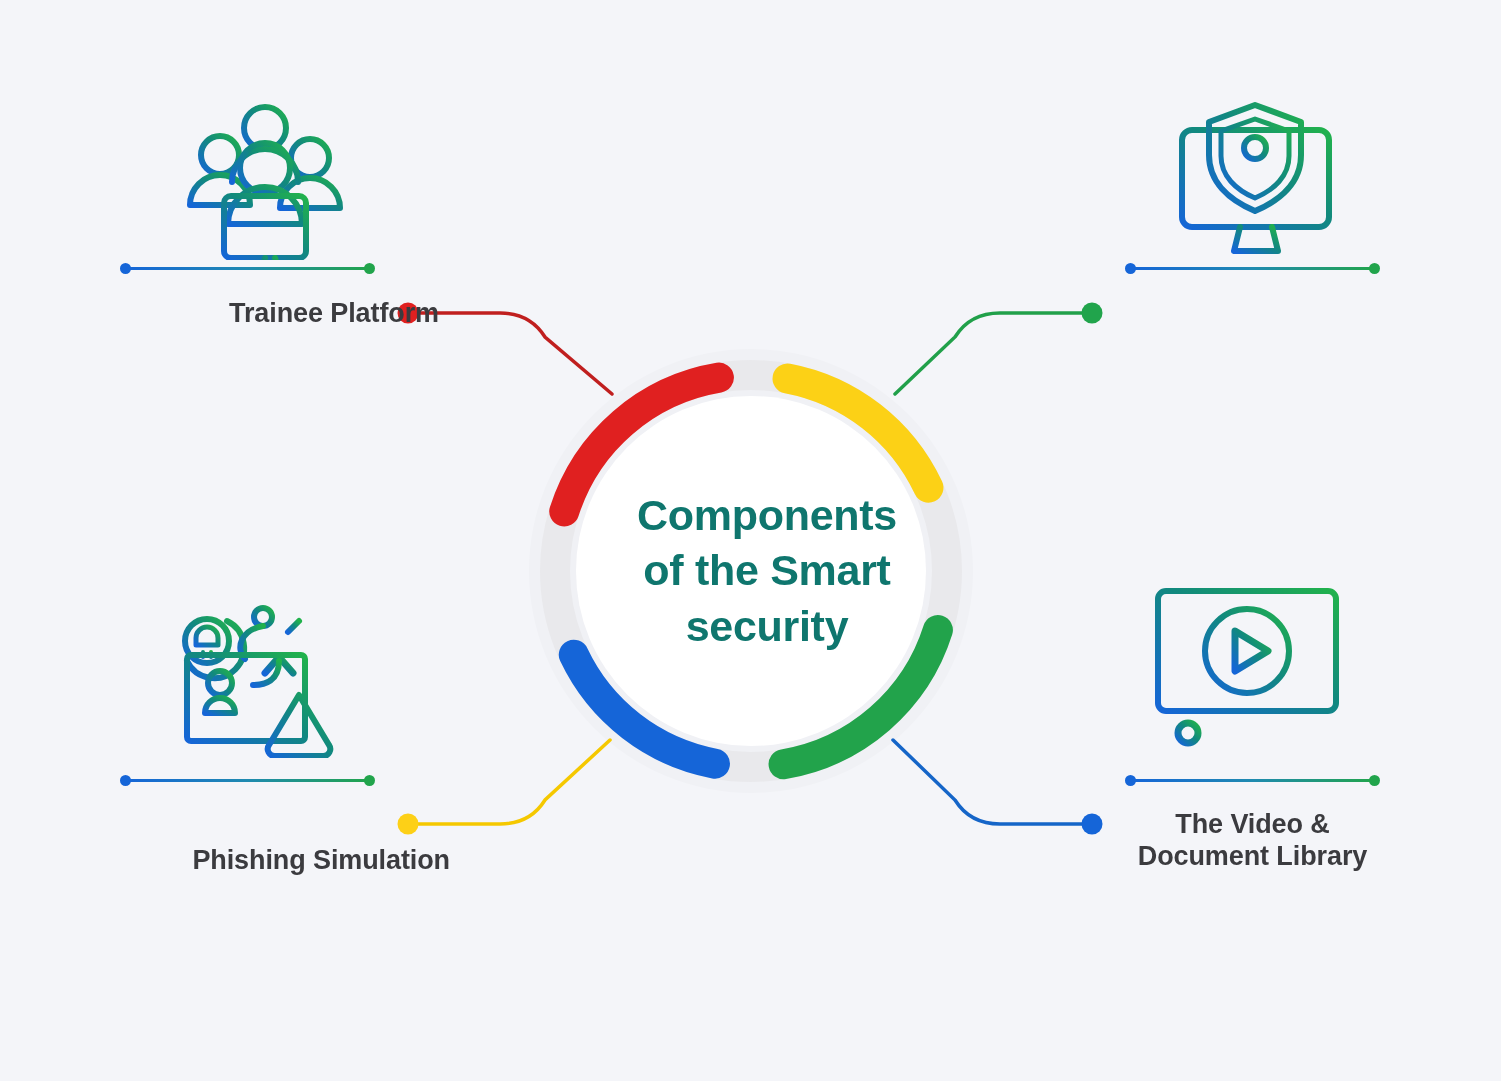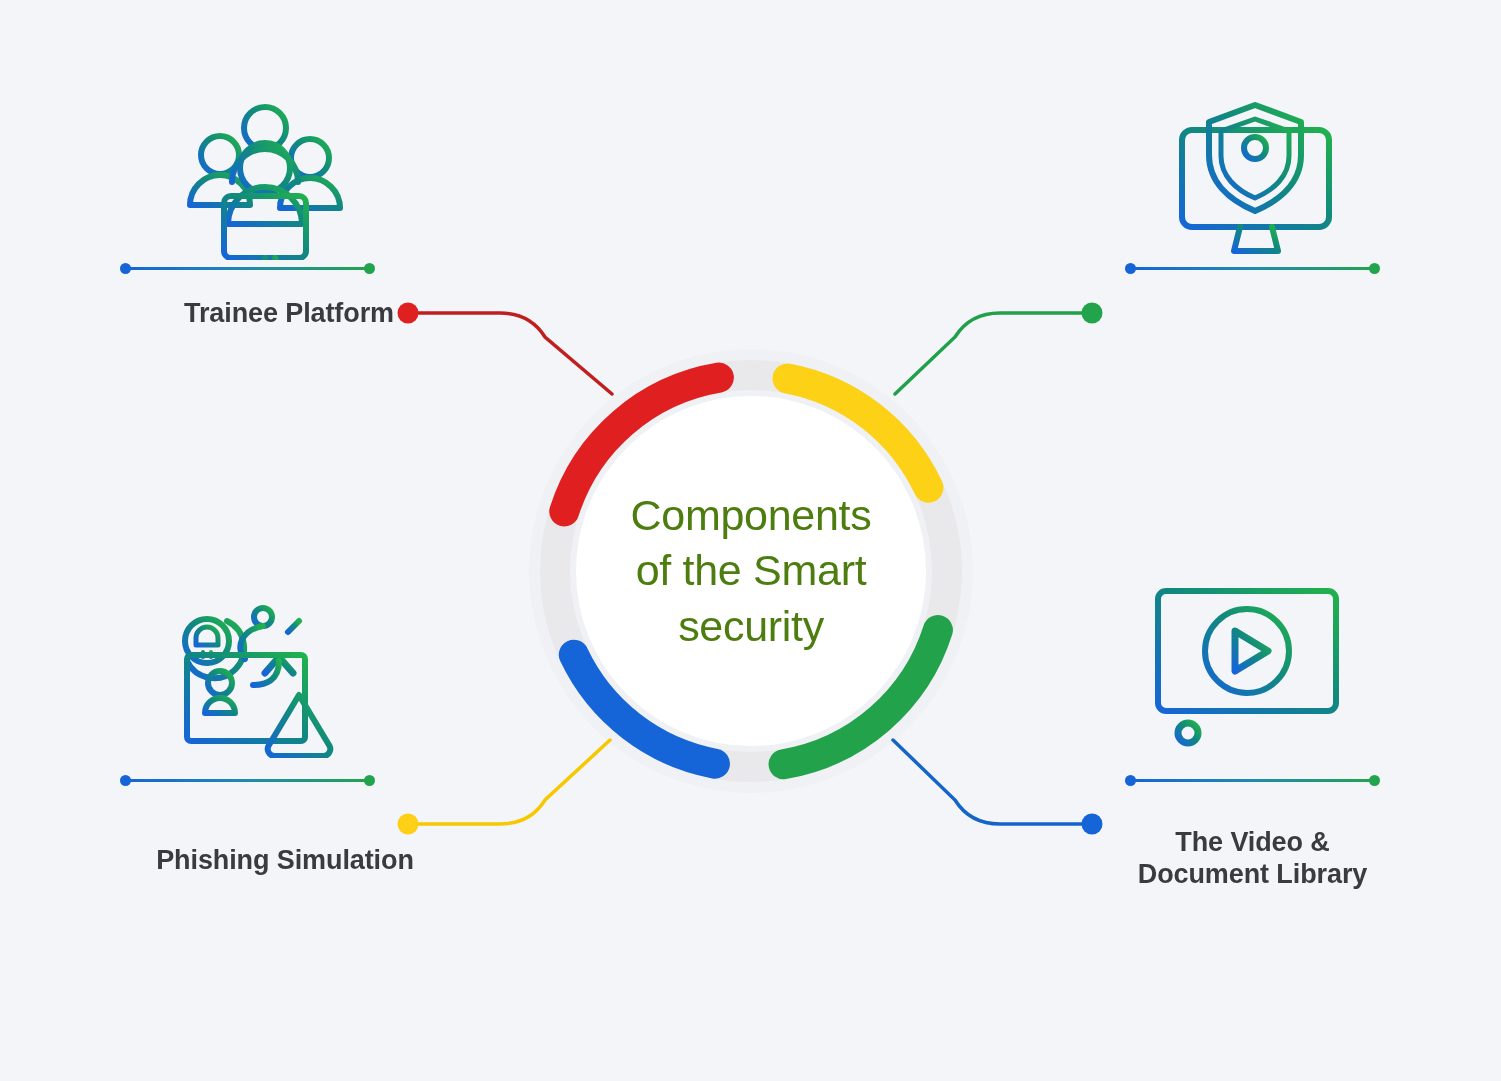--- a/index.html
+++ b/index.html
@@ -62,48 +62,48 @@
   
   .label {
     position: absolute;
     font-size: 27px;
     font-weight: 700;
     color: #3b3b3f;
     line-height: 1.2;
     letter-spacing: -0.1px;
     white-space: pre-line;
   }
-  .label.left  { text-align: center; }
+  .label.left  { text-align: right; }
   .label.right { text-align: center; }
 
   
   #ring-wrap {
     position: absolute;
     left: 521px;
     top: 341px;
     width: 460px;
     height: 460px;
   }
   #ring-wrap svg { display: block; }
 
   #center-title {
     position: absolute;
-    left: 561px;
+    left: 577px;
     top: 481px;
     width: 380px;
     height: 180px;
     display: flex;
     flex-direction: column;
     align-items: center;
     justify-content: center;
     text-align: center;
     font-size: 43px;
-    font-weight: 400;
+    font-weight: 700;
     line-height: 1.28;
-    color: #4d7c0f;
+    color: #0f766e;
     letter-spacing: -0.3px;
     pointer-events: none;
     white-space: pre-line;
   }
 </style>
 </head>
 <body>
 
 <div id="infographic">
 
@@ -270,20 +270,20 @@
       <circle cx="38" cy="150" r="10" stroke-width="7" fill="#f4f5f9"></circle>
     </svg>
   </div>
 
   <div class="rule" style="left:1125px; top:774px; width:255px;">
     <span class="dot-l"></span>
     <span class="bar"></span>
     <span class="dot-r"></span>
   </div>
 
-  <div class="label right" style="left:1110px; top:808px; width:285px;margin-top:18px;">The Video &amp;
+  <div class="label right" style="left:1110px; top:808px; width:285px;">The Video &amp;
 Document Library</div>
 
   <div id="center-title">Components
 of the Smart
 security</div>
 
 </div>
 
 </body></html>

